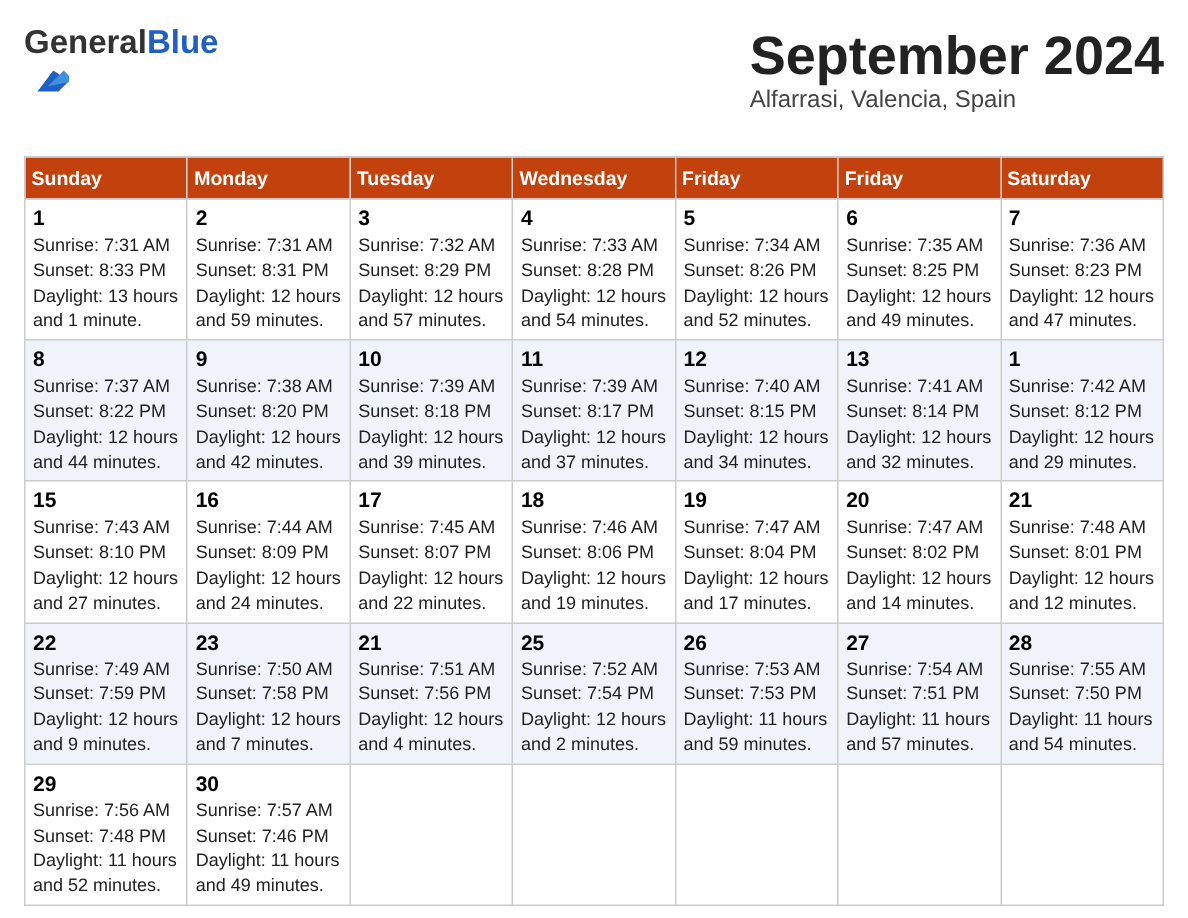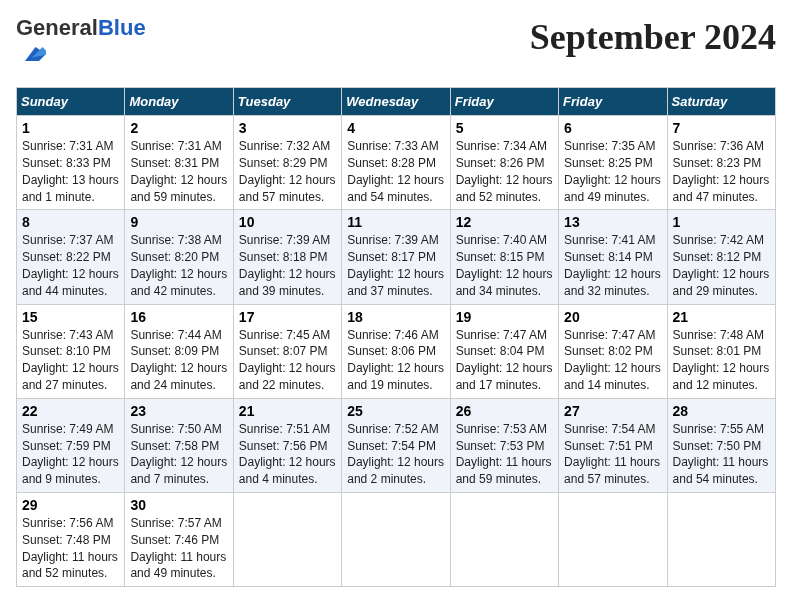--- a/index.html
+++ b/index.html
@@ -7,60 +7,58 @@
       font-family: Arial, sans-serif;
       background: #fff;
       width: 792px;
       min-height: 612px;
       padding: 16px;
     }
     .header {
       display: flex;
       justify-content: space-between;
       align-items: flex-start;
-      margin-bottom: 15px;
+      margin-bottom: 28px;
     }
     .logo {
       display: flex;
       align-items: center;
     }
     .logo-text {
       font-size: 22px;
       font-weight: bold;
       line-height: 1.1;
     }
     .logo-text .general { color: #333; }
     .logo-text .blue { color: #2060c0; }
     .logo-icon {
       width: 28px;
       height: 28px;
       margin-left: 2px;
     }
     .title-block {
       text-align: left;
-      font-family: Liberation Serif, serif;
     }
     .month-title {
       font-size: 36px;
       font-weight: bold;
       color: #222;
     }
     .location-title {
       font-size: 16px;
       color: #444;
     }
     table {
       width: 100%;
       border-collapse: collapse;
       font-size: 11px;
     }
     thead tr {
-      background: #0c4a6e;
+      background: #c2410c;
       color: #fff;
-      font-style: italic;
     }
     thead th {
       padding: 6px 4px;
       font-size: 13px;
       font-weight: bold;
       text-align: left;
       border: 1px solid #ccc;
     }
     tbody tr {
       vertical-align: top;
@@ -102,20 +100,21 @@
         <span class="general">General</span><span class="blue">Blue</span>
       </div>
       <svg class="logo-icon" viewBox="0 0 40 30">
         <polygon points="10,25 25,5 40,15 30,25" fill="#2060c0"></polygon>
         <polygon points="20,20 35,5 45,15" fill="#4090e0"></polygon>
       </svg>
     </div>
   </div>
   <div class="title-block">
     <div class="month-title">September 2024</div>
+    <div class="location-title">Alfarrasi, Valencia, Spain</div>
   </div>
 </div>
 
 <table>
   <thead>
     <tr>
       <th>Sunday</th>
       <th>Monday</th>
       <th>Tuesday</th>
       <th>Wednesday</th>

